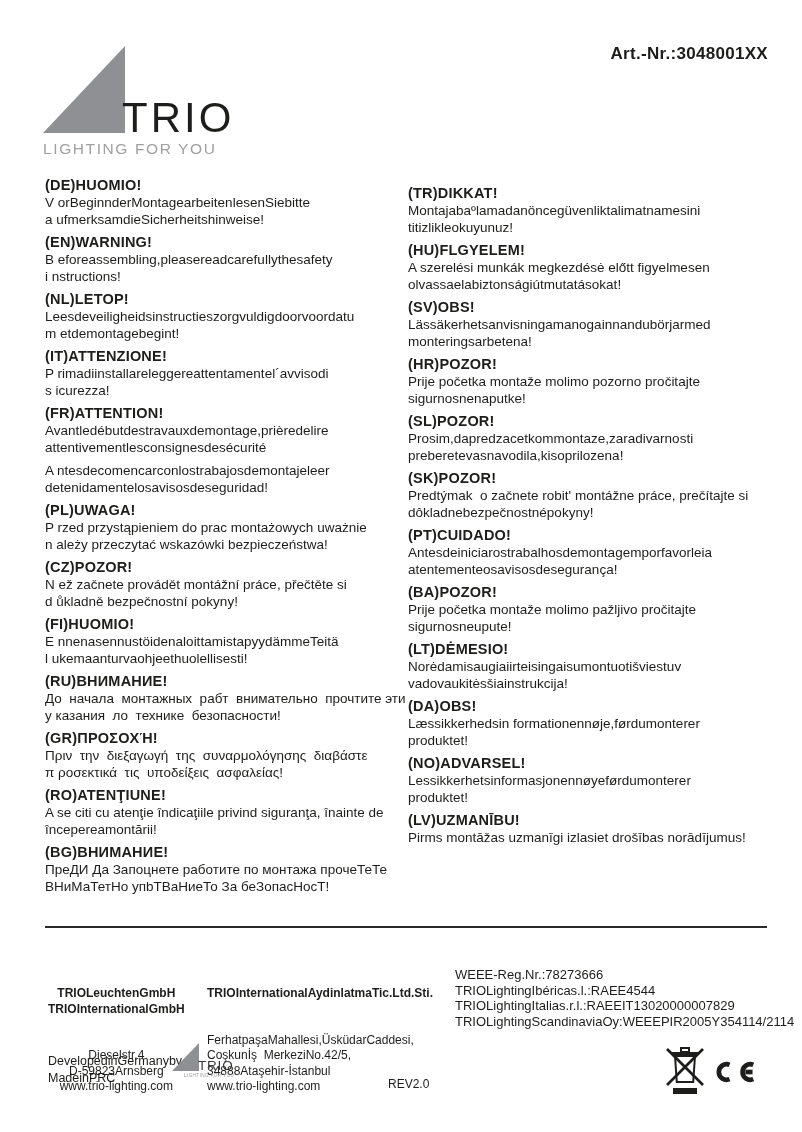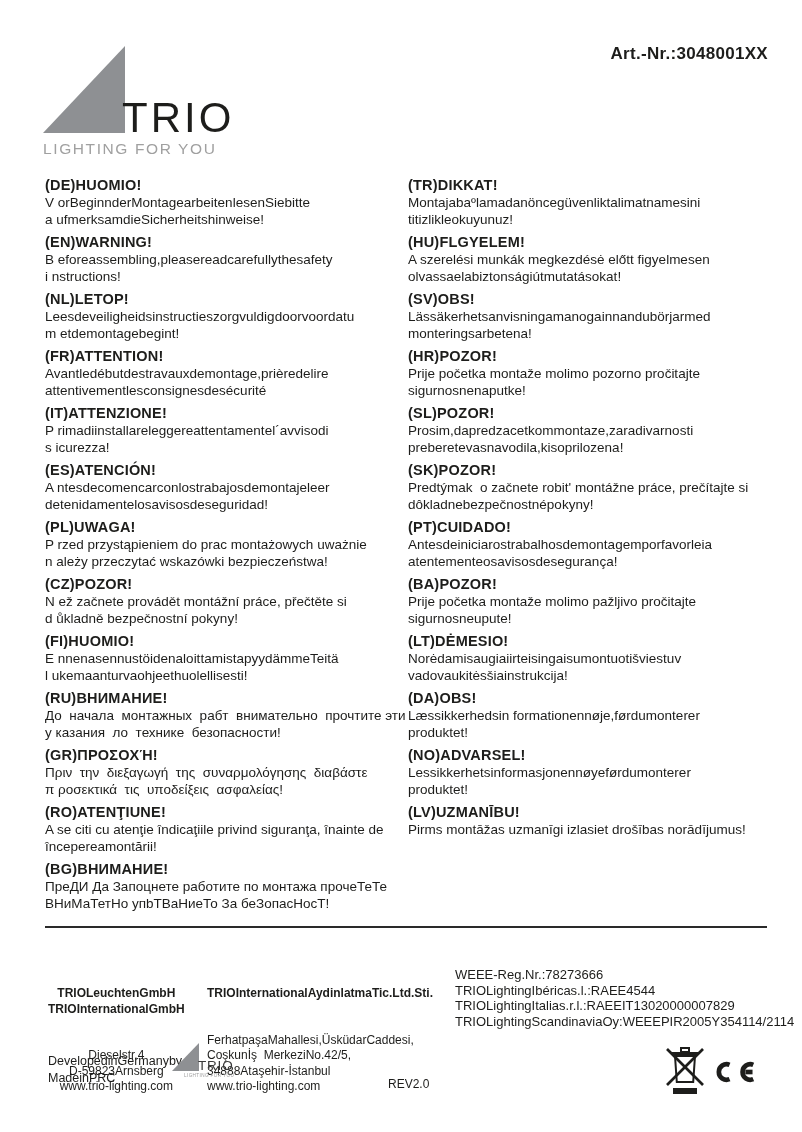--- a/index.html
+++ b/index.html
@@ -12,21 +12,21 @@
     position:absolute;top:44px;right:34px;
     font-size:17px;font-weight:bold;letter-spacing:.3px;
   }
   .logo{position:absolute;left:43px;top:44px;}
   .columns{
     position:absolute;left:45px;top:177px;width:730px;
     display:flex;
   }
   .col{overflow:visible;}
   .col-left{width:363px;}
-  .col-right{width:364px;}
+  .col-right{width:364px;margin-top:8px;}
   .block{margin-bottom:6px;}
   .block .h{font-size:14.5px;font-weight:bold;line-height:17px;letter-spacing:.2px;white-space:pre;}
   .block .b{font-size:13.5px;line-height:17px;white-space:pre;}
   .divider{position:absolute;left:45px;top:926px;width:722px;height:2px;background:#2a2a2a;}
   .ftcol{position:absolute;font-size:12px;line-height:15.5px;white-space:pre;}
   .ftcol .bold{font-weight:bold;}
   .ft1{left:48px;top:955px;text-align:center;}
   .ft2{left:207px;top:955px;}
   .ft3{left:455px;top:967px;font-size:13px;}
   .made{position:absolute;left:48px;top:1053px;font-size:12.5px;line-height:17px;white-space:pre;}
@@ -57,31 +57,30 @@
         <div class="h">(EN)WARNING!</div>
         <div class="b">B eforeassembling,pleasereadcarefullythesafety
 i nstructions!</div>
       </div>
       <div class="block">
         <div class="h">(NL)LETOP!</div>
         <div class="b">Leesdeveiligheidsinstructieszorgvuldigdoorvoordatu
 m etdemontagebegint!</div>
       </div>
       <div class="block">
+        <div class="h">(IT)ATTENZIONE!</div>
+        <div class="b">P rimadiinstallareleggereattentamentel´avvisodi
+s icurezza!</div>
+      </div>
+      <div class="block">
         <div class="h">(FR)ATTENTION!</div>
         <div class="b">Avantledébutdestravauxdemontage,prièredelire
 attentivementlesconsignesdesécurité</div>
       </div>
       <div class="block">
-        <div class="h">(IT)ATTENZIONE!</div>
-        <div class="b">P rimadiinstallareleggereattentamentel´avvisodi
-s icurezza!</div>
-      </div>
-      <div class="block">
-        <div class="h">(ES)ATENCIÓN!</div>
         <div class="b">A ntesdecomencarconlostrabajosdemontajeleer
 detenidamentelosavisosdeseguridad!</div>
       </div>
       <div class="block">
         <div class="h">(PL)UWAGA!</div>
         <div class="b">P rzed przystąpieniem do prac montażowych uważnie
 n ależy przeczytać wskazówki bezpieczeństwa!</div>
       </div>
       <div class="block">
         <div class="h">(CZ)POZOR!</div>

